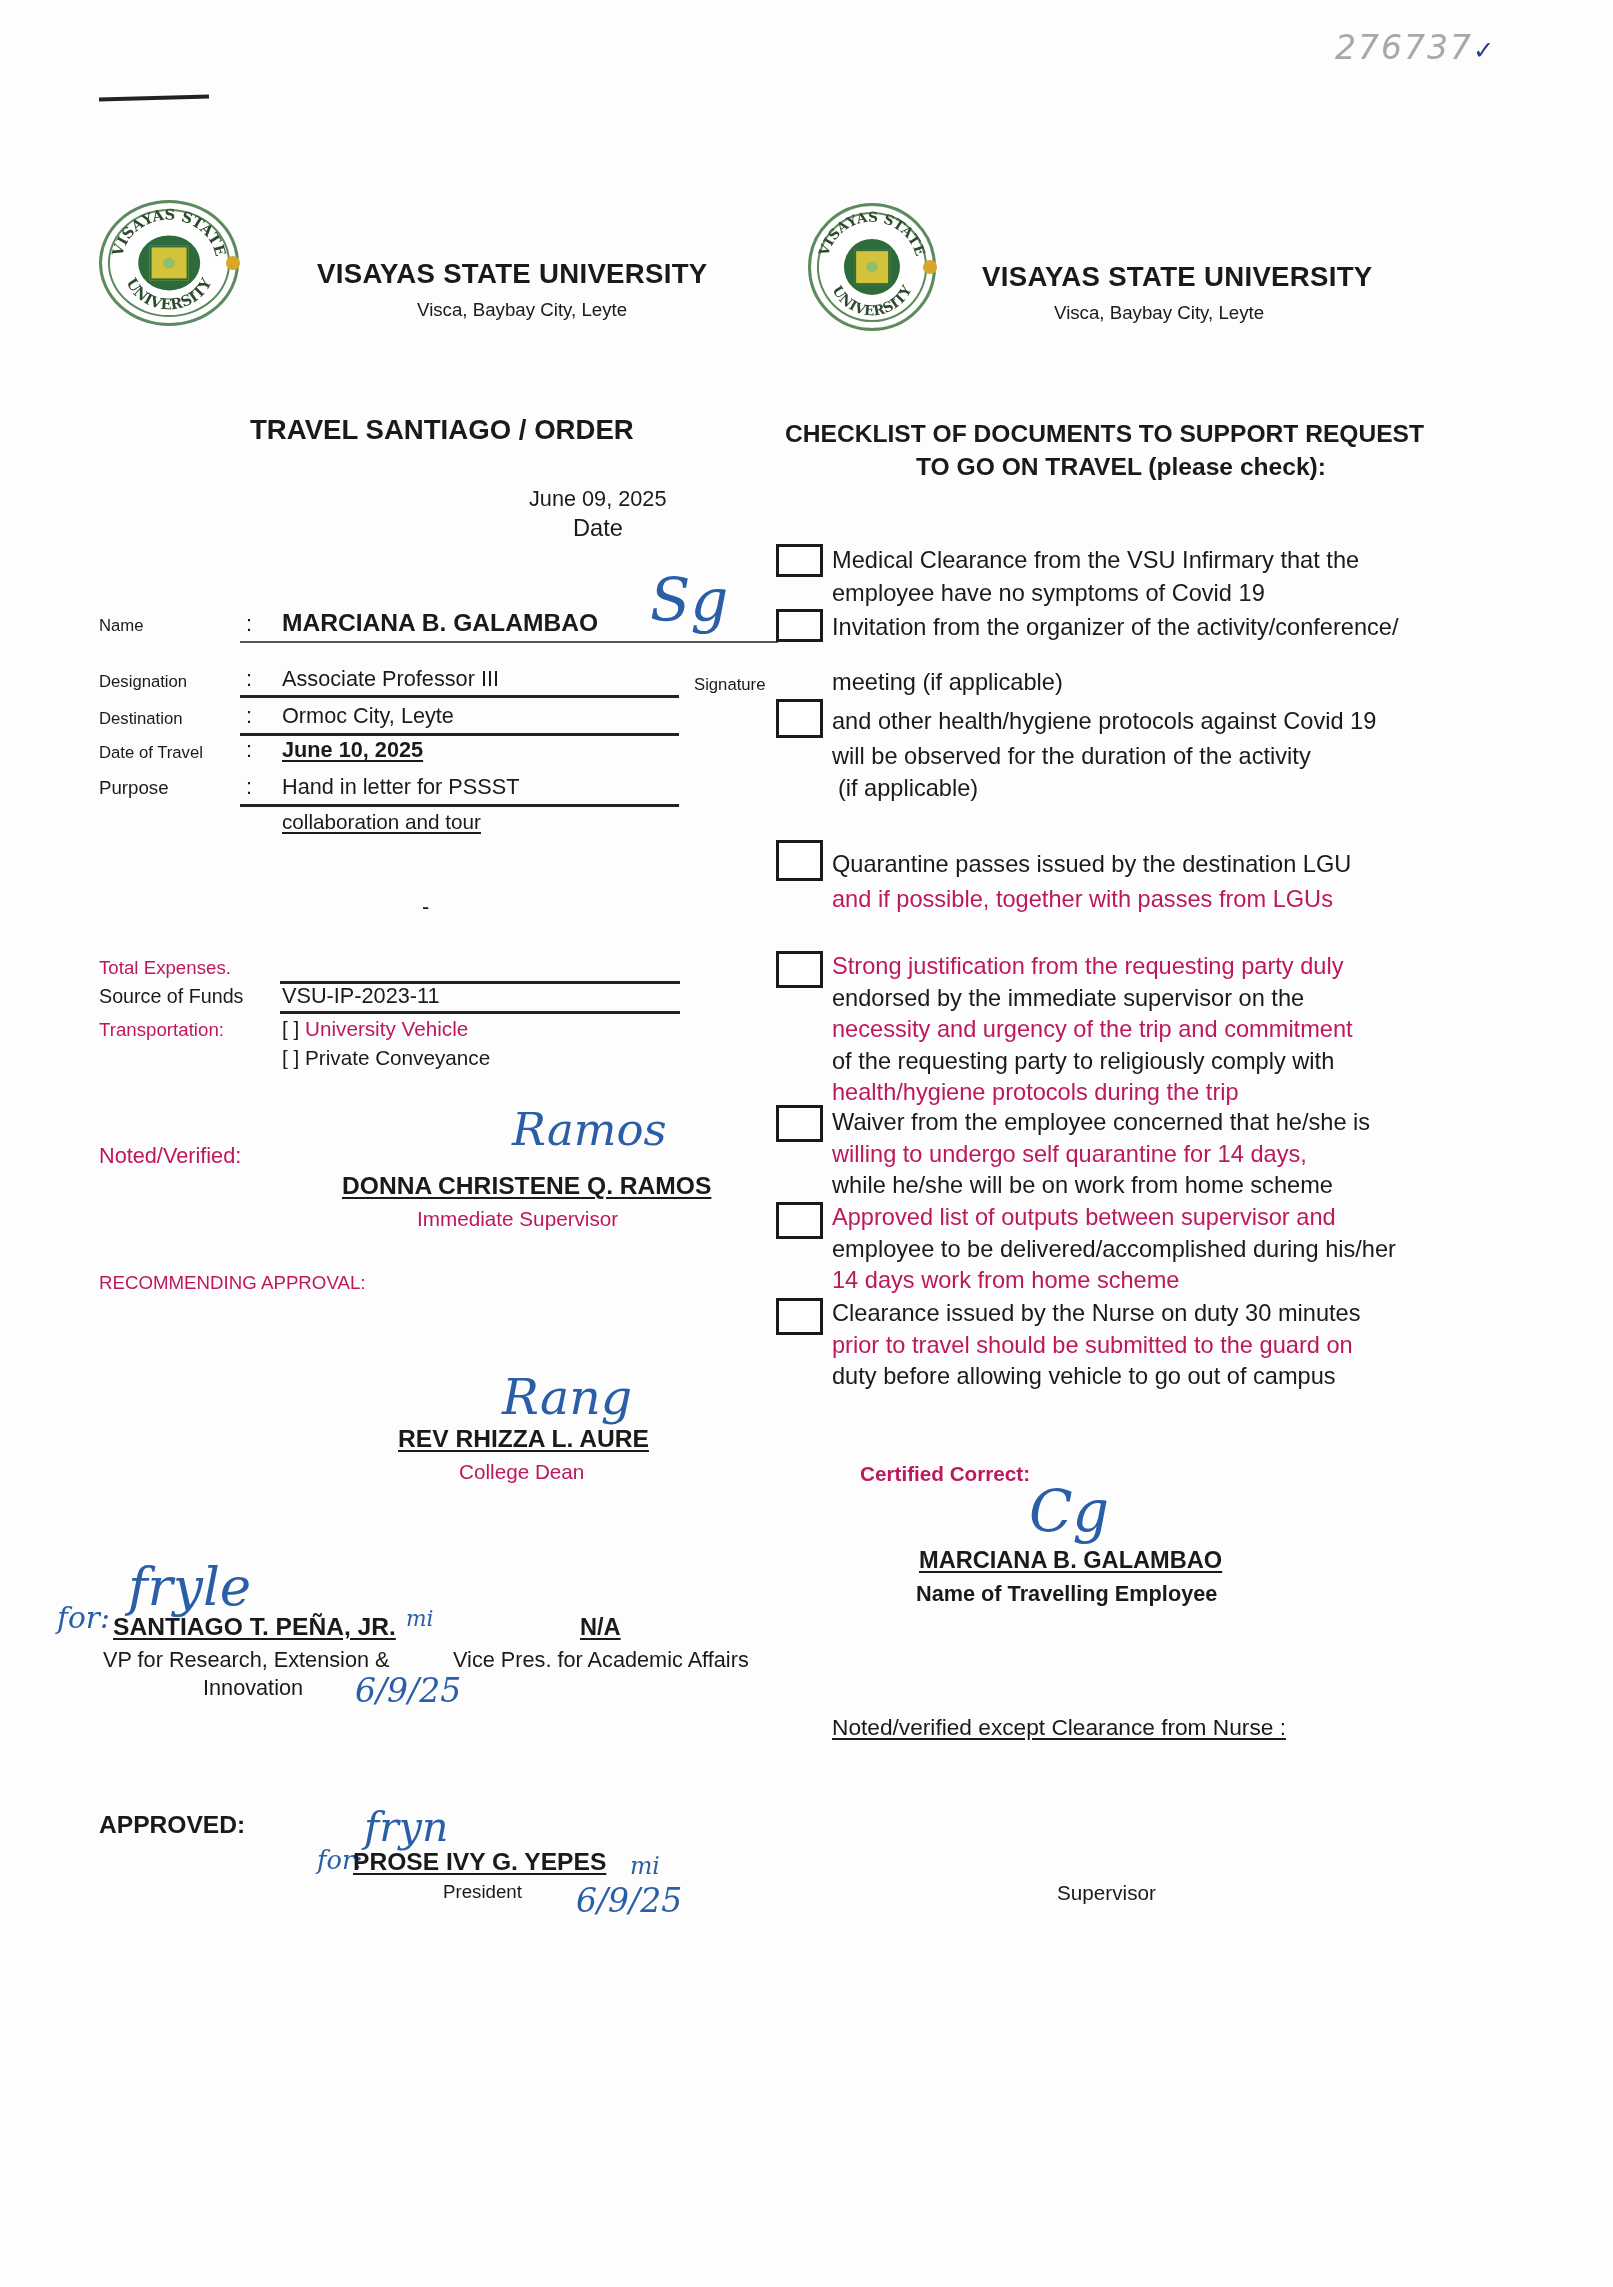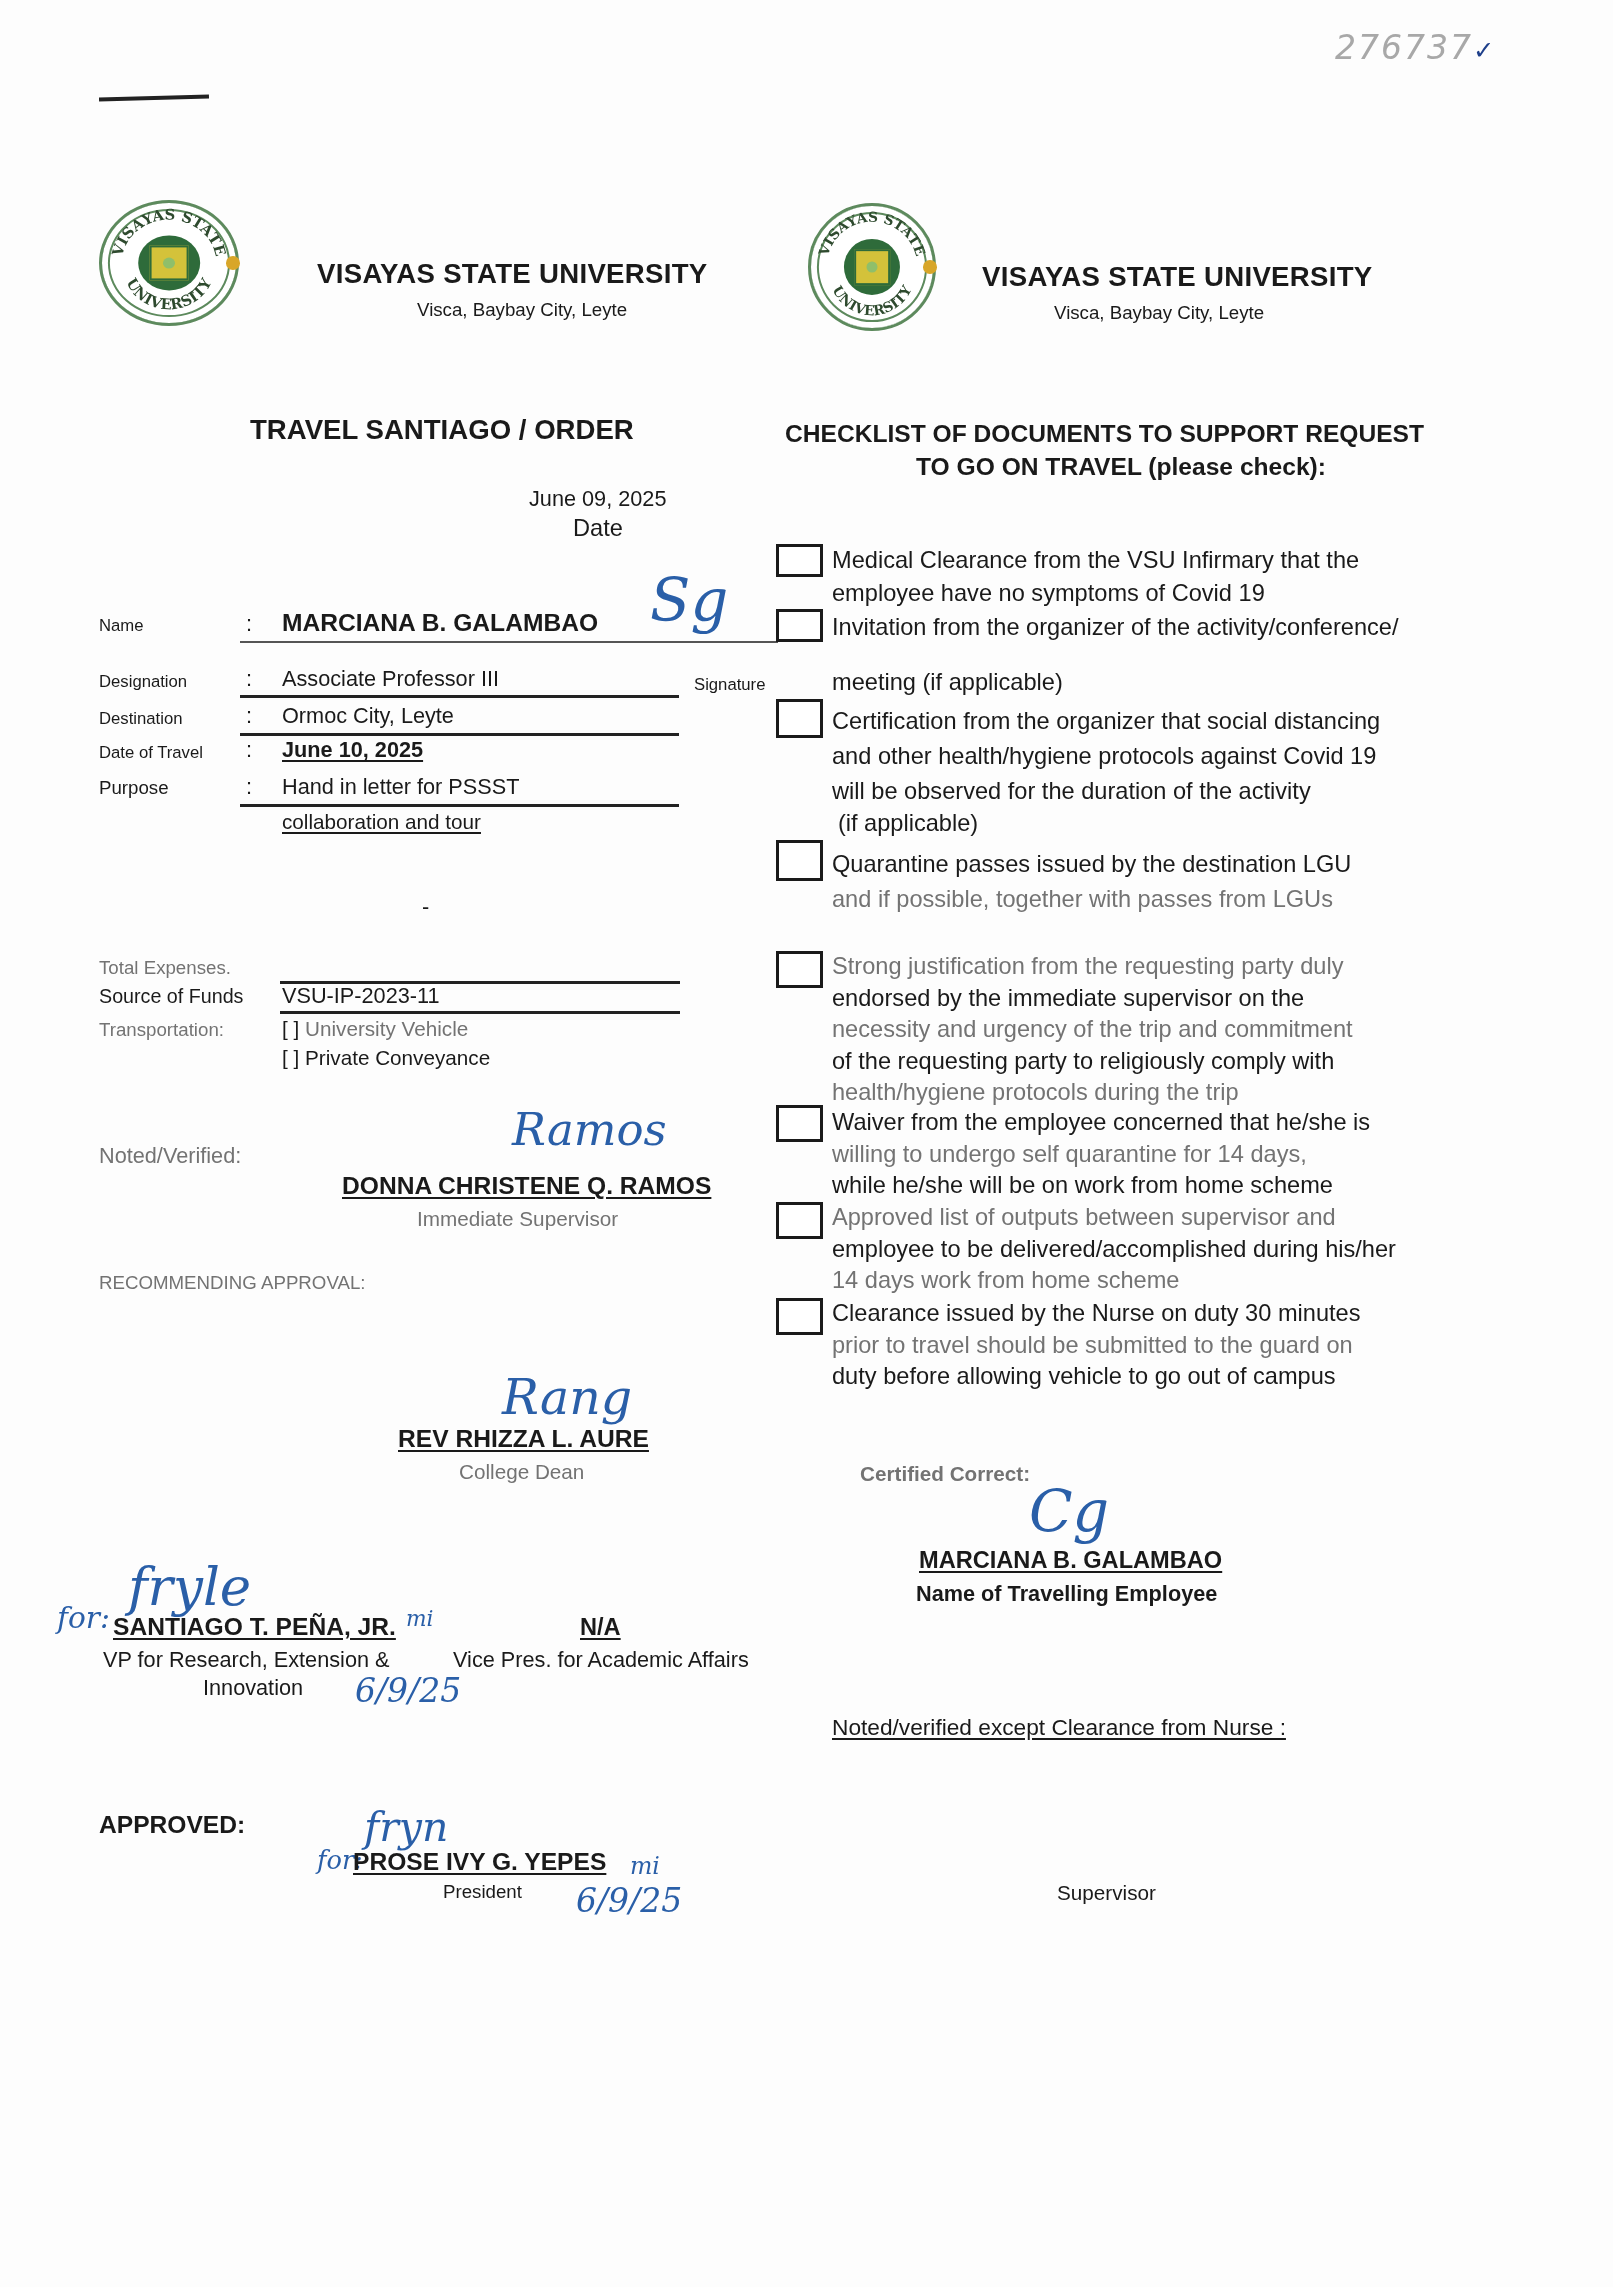--- a/index.html
+++ b/index.html
@@ -38,21 +38,21 @@
   .uni-title { font-size:27.6px; font-weight:bold; letter-spacing:0.3px; }
   .uni-sub { font-size:18.7px; }
   .lbl-sm { font-size:16.7px; }
   .val { font-size:21.7px; }
   .line { position:absolute; border-top:3px solid #222; }
   .cb {
     position:absolute; width:47px; height:32.5px;
     border:3.9px solid #1a1a1a; box-sizing:border-box; background:#fff;
   }
   .chk { font-size:23.6px; line-height:33px; }
-  .faint { color:#737373; }
+  .faint { color:#be185d; }
 </style>
 </head>
 <body>
 
 <div class="abs" style="left:99px;top:96px;width:110px;height:3.9px;background:#222;transform:rotate(-1.5deg);"></div>
 
 <div class="abs gray-num" style="left:1335px;top:27.6px;font-size:33px;">
   <span>276737</span><span style="color:#1e3f8a;font-style:normal;font-size:25.6px;">✓</span>
 </div>
 
@@ -179,21 +179,20 @@
 </div>
 
 <div class="cb" style="left:776px;top:609px;"></div>
 <div class="abs chk" style="left:832px;top:611px;">
   <div>Invitation from the organizer of the activity/conference/</div>
   <div style="margin-top:21.7px;">meeting (if applicable)</div>
 </div>
 
 <div class="cb" style="left:776px;top:699px;height:39px;"></div>
 <div class="abs chk" style="left:832px;top:704px;line-height:35px;">
-  <div>Certification from the organizer that social distancing</div>
   <div>and other health/hygiene protocols against Covid 19</div>
   <div>will be observed for the duration of the activity</div>
   <div style="line-height:29.6px;padding-left:5.9px;"> (if applicable)</div>
 </div>
 
 <div class="cb" style="left:776px;top:840px;height:41px;"></div>
 <div class="abs chk" style="left:832px;top:847px;line-height:35px;">
   <div>Quarantine passes issued by the destination LGU</div>
   <div class="faint">and if possible, together with passes from LGUs</div>
 </div>

